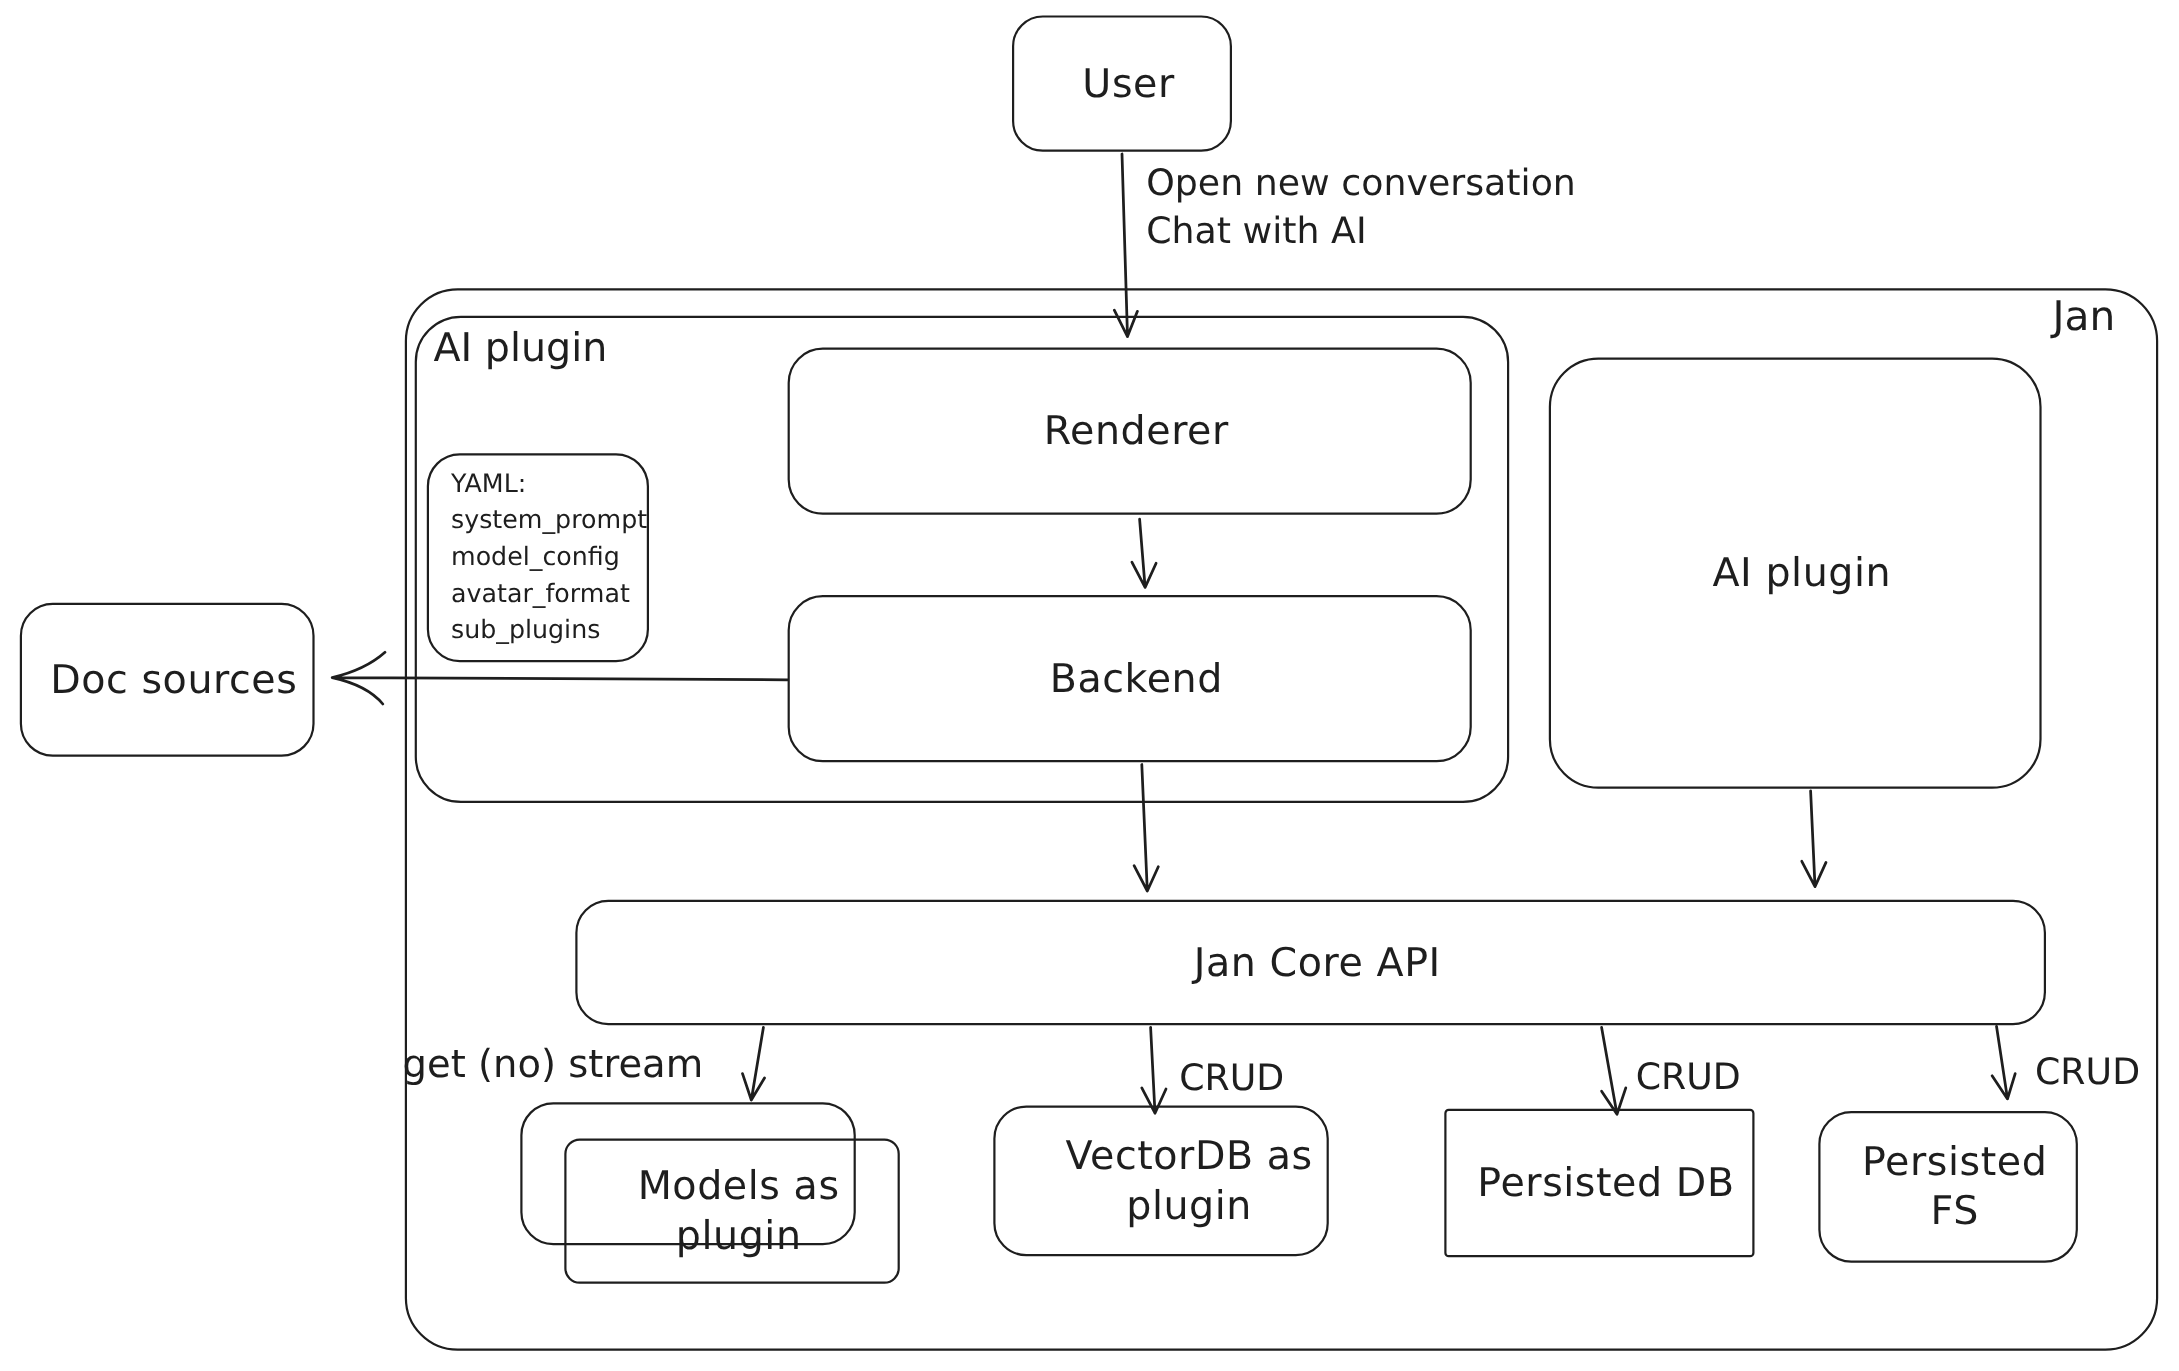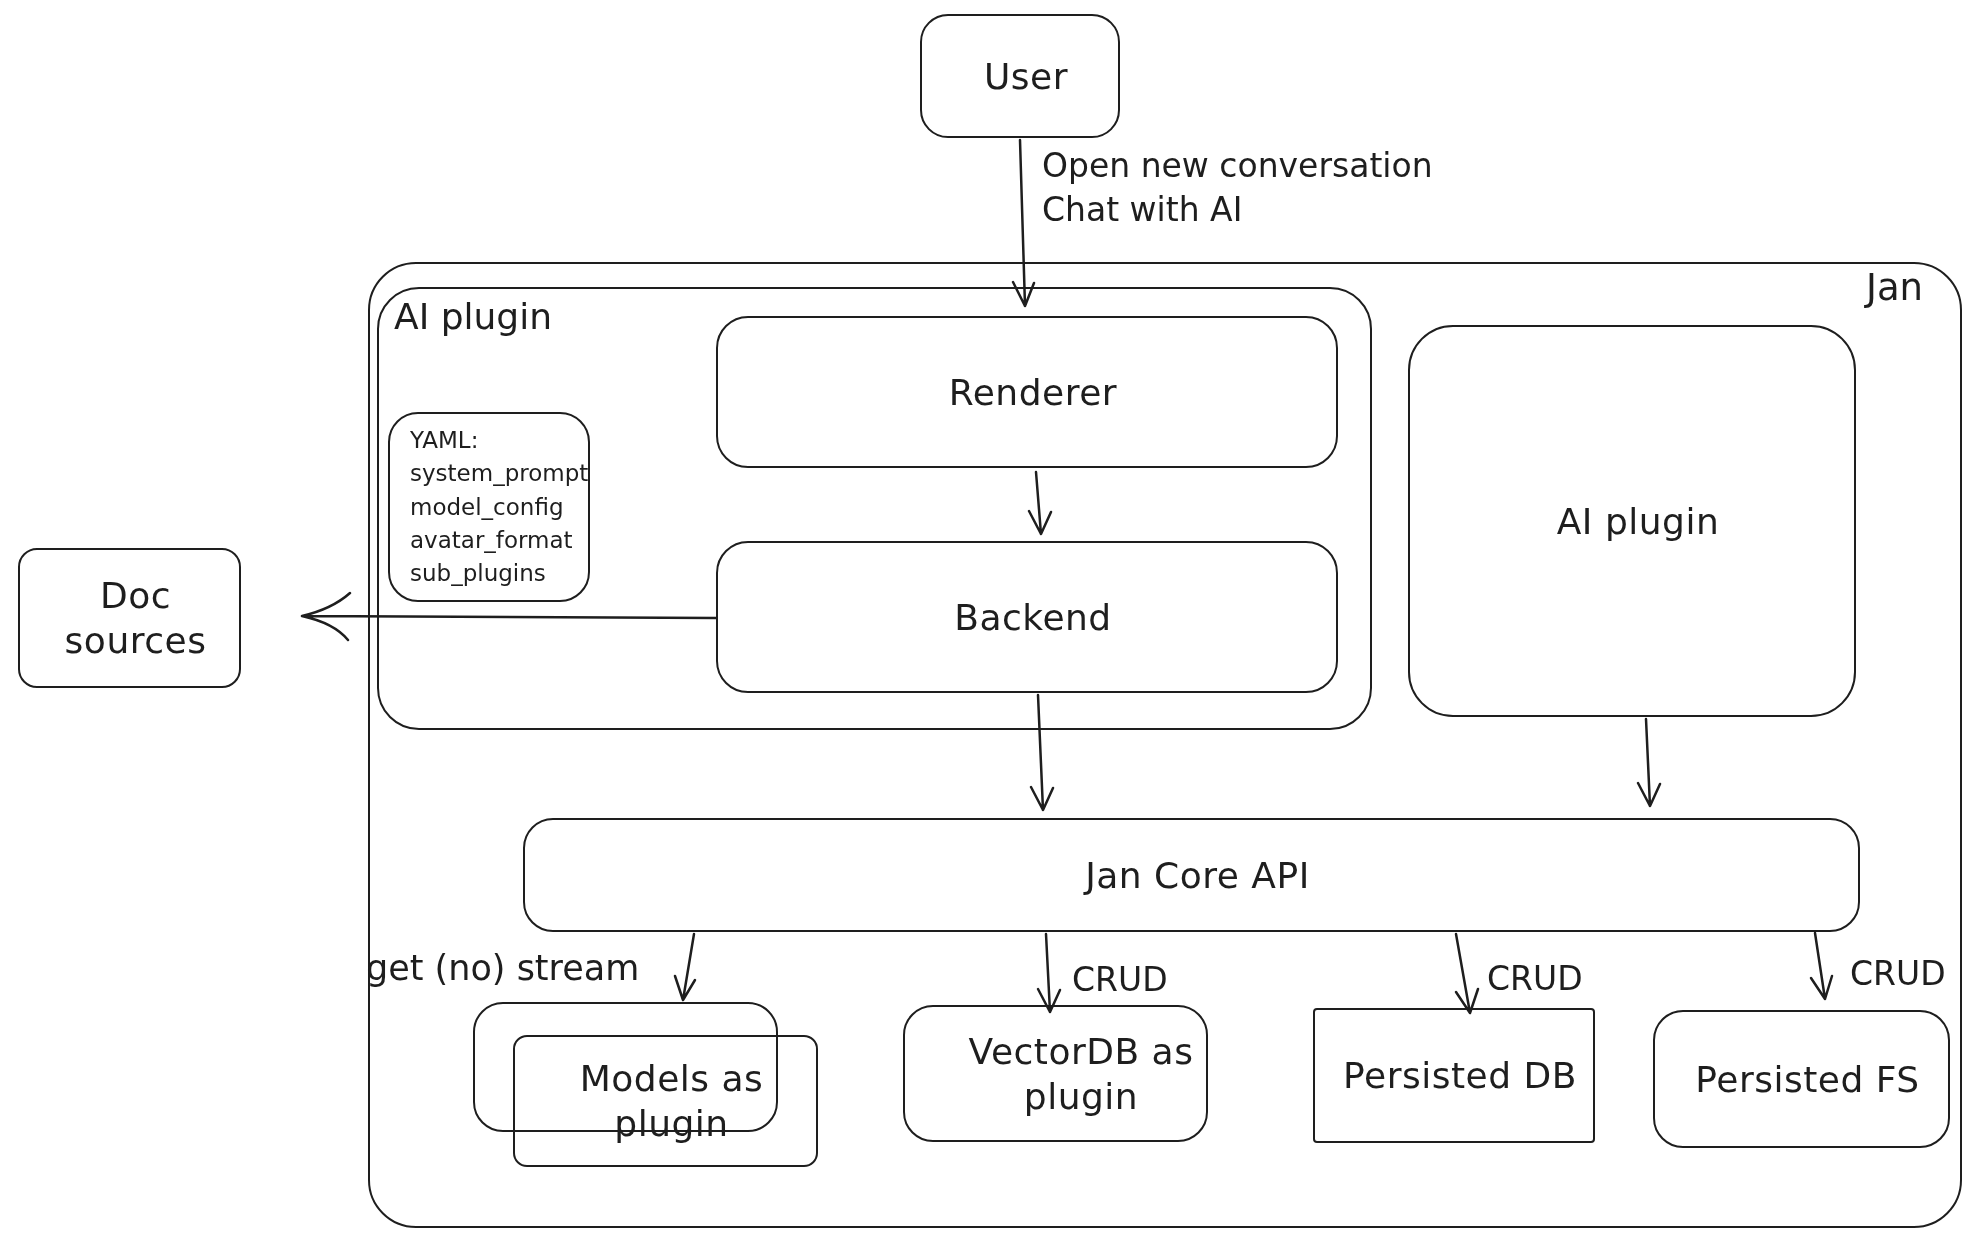--- a/index.html
+++ b/index.html
@@ -96,42 +96,42 @@
   </div>
 
   <div class="node" style="left:716px; top:541px; width:622px; height:152px; border-radius:32px;">
     <span class="lbl">Backend</span>
   </div>
 
   <div class="node" style="left:1408px; top:325px; width:448px; height:392px; border-radius:45px;">
     <span class="lbl">AI plugin</span>
   </div>
 
-  <div class="node" style="left:18px; top:548px; width:223px; height:140px; border-radius:19px;">
+  <div class="node" style="left:18px; top:548px; width:268px; height:140px; border-radius:30px;">
     <span class="lbl">Doc sources</span>
   </div>
 
   <div class="node" style="left:523px; top:818px; width:1337px; height:114px; border-radius:30px;">
     <span class="lbl">Jan Core API</span>
   </div>
 
   <div class="node" style="left:473px; top:1002px; width:305px; height:130px; border-radius:30px; background:transparent;"></div>
   <div class="node" style="left:513px; top:1035px; width:305px; height:132px; border-radius:14px; background:transparent;">
     <span class="lbl" style="white-space:normal; width:230px;">Models as plugin</span>
   </div>
 
   <div class="node" style="left:903px; top:1005px; width:305px; height:137px; border-radius:30px;justify-content:flex-end;">
     <span class="lbl" style="white-space:normal; width:250px;">VectorDB as plugin</span>
   </div>
 
   <div class="node" style="left:1313px; top:1008px; width:282px; height:135px; border-radius:4px;">
     <span class="lbl">Persisted DB</span>
   </div>
 
-  <div class="node" style="left:1653px; top:1010px; width:297px; height:138px; border-radius:30px;">
+  <div class="node" style="left:1653px; top:1010px; width:236px; height:138px; border-radius:30px;">
     <span class="lbl">Persisted FS</span>
   </div>
 
   <svg class="edges" viewBox="0 0 1981 1246">
 
     <path d="M1020 140 L1025 306 M1025 306 L1013 282 M1025 306 L1034 283"></path>
 
     <path d="M1036 472 L1041 534 M1041 534 L1029 511 M1041 534 L1051 512"></path>
 
     <path d="M716 618 L302 616 M302 616 Q332 609 350 593 M302 616 Q334 623 348 640"></path>

